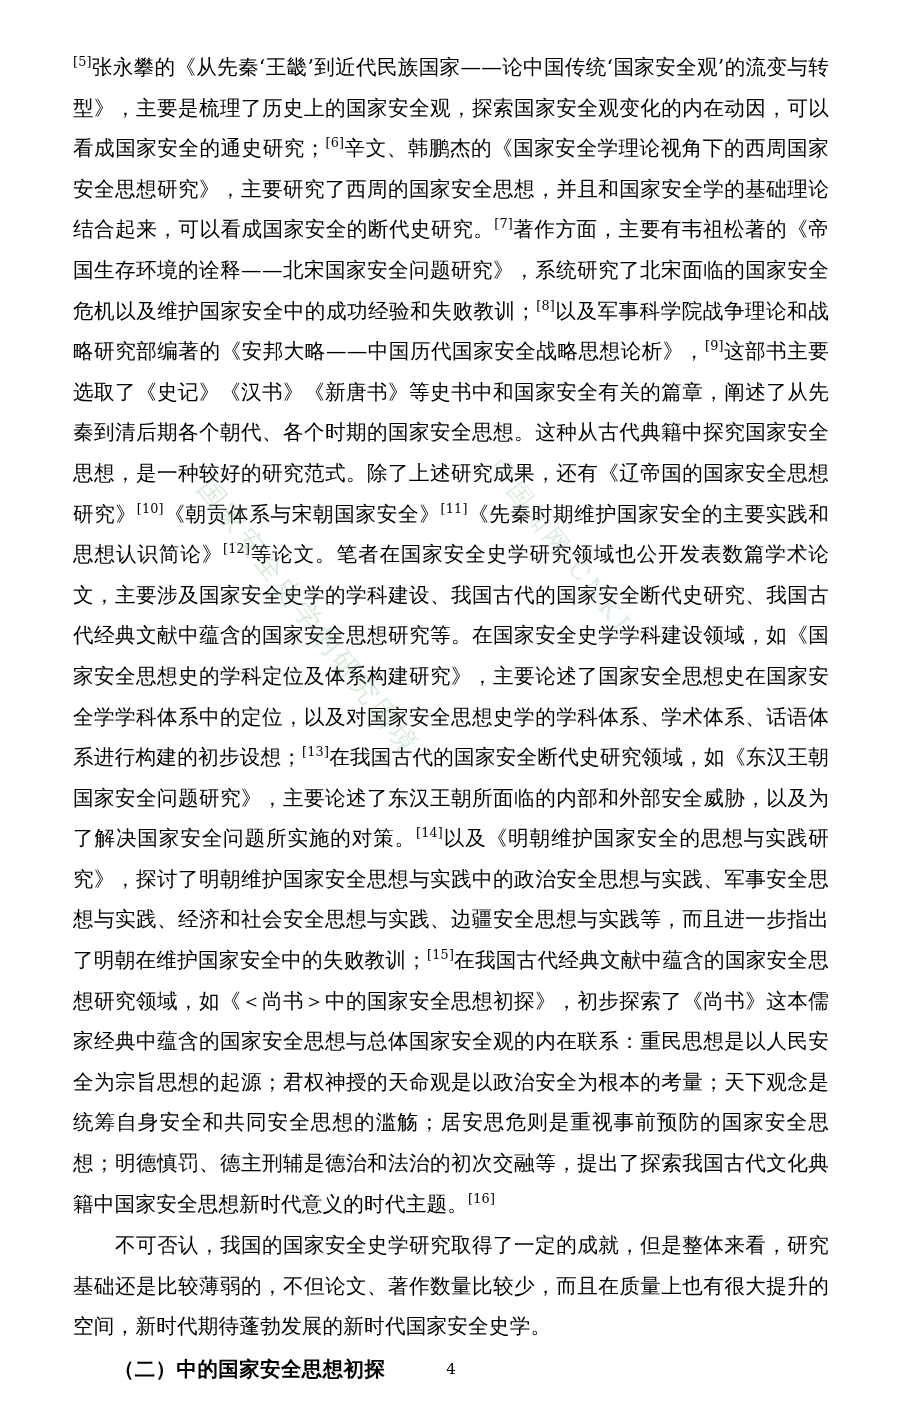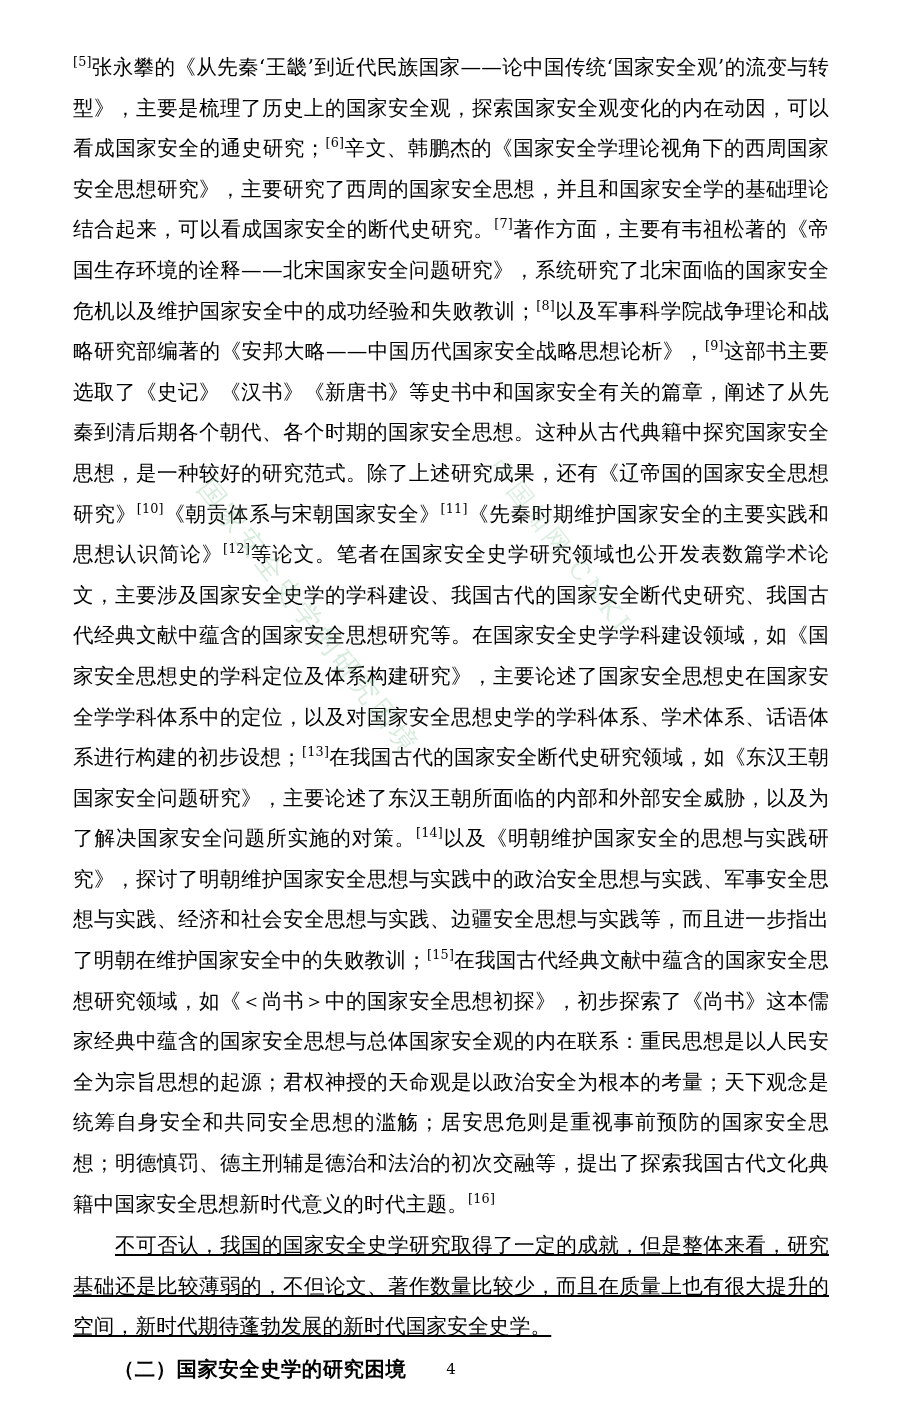--- a/index.html
+++ b/index.html
@@ -61,21 +61,20 @@
     text-align: justify;
     text-justify: inter-ideograph;
     letter-spacing: 0.2px;
   }
   .para {
     margin: 1px;
     text-indent: 0;
   }
   .para.indent {
     text-indent: 2.04em;
-    text-decoration: underline;
   }
   sup {
     font-size: 0.62em;
     vertical-align: super;
     line-height: 0;
   }
   .heading {
     position: relative;
     z-index: 2;
     font-family: "DejaVu Sans", "Liberation Sans", sans-serif;
@@ -105,17 +104,17 @@
   <div class="watermark">
     <div class="wm-text wm1">国家安全史学的研究困境</div>
     <div class="wm-text wm2">中国知网 CNKI</div>
   </div>
 
   <div class="body-text">
     <p class="para" id="para-1"><sup>[5]</sup>张永攀的《从先秦‘王畿’到近代民族国家——论中国传统‘国家安全观’的流变与转型》，主要是梳理了历史上的国家安全观，探索国家安全观变化的内在动因，可以看成国家安全的通史研究；<sup>[6]</sup>辛文、韩鹏杰的《国家安全学理论视角下的西周国家安全思想研究》，主要研究了西周的国家安全思想，并且和国家安全学的基础理论结合起来，可以看成国家安全的断代史研究。<sup>[7]</sup>著作方面，主要有韦祖松著的《帝国生存环境的诠释——北宋国家安全问题研究》，系统研究了北宋面临的国家安全危机以及维护国家安全中的成功经验和失败教训；<sup>[8]</sup>以及军事科学院战争理论和战略研究部编著的《安邦大略——中国历代国家安全战略思想论析》，<sup>[9]</sup>这部书主要选取了《史记》《汉书》《新唐书》等史书中和国家安全有关的篇章，阐述了从先秦到清后期各个朝代、各个时期的国家安全思想。这种从古代典籍中探究国家安全思想，是一种较好的研究范式。除了上述研究成果，还有《辽帝国的国家安全思想研究》<sup>[10]</sup>《朝贡体系与宋朝国家安全》<sup>[11]</sup>《先秦时期维护国家安全的主要实践和思想认识简论》<sup>[12]</sup>等论文。笔者在国家安全史学研究领域也公开发表数篇学术论文，主要涉及国家安全史学的学科建设、我国古代的国家安全断代史研究、我国古代经典文献中蕴含的国家安全思想研究等。在国家安全史学学科建设领域，如《国家安全思想史的学科定位及体系构建研究》，主要论述了国家安全思想史在国家安全学学科体系中的定位，以及对国家安全思想史学的学科体系、学术体系、话语体系进行构建的初步设想；<sup>[13]</sup>在我国古代的国家安全断代史研究领域，如《东汉王朝国家安全问题研究》，主要论述了东汉王朝所面临的内部和外部安全威胁，以及为了解决国家安全问题所实施的对策。<sup>[14]</sup>以及《明朝维护国家安全的思想与实践研究》，探讨了明朝维护国家安全思想与实践中的政治安全思想与实践、军事安全思想与实践、经济和社会安全思想与实践、边疆安全思想与实践等，而且进一步指出了明朝在维护国家安全中的失败教训；<sup>[15]</sup>在我国古代经典文献中蕴含的国家安全思想研究领域，如《＜尚书＞中的国家安全思想初探》，初步探索了《尚书》这本儒家经典中蕴含的国家安全思想与总体国家安全观的内在联系：重民思想是以人民安全为宗旨思想的起源；君权神授的天命观是以政治安全为根本的考量；天下观念是统筹自身安全和共同安全思想的滥觞；居安思危则是重视事前预防的国家安全思想；明德慎罚、德主刑辅是德治和法治的初次交融等，提出了探索我国古代文化典籍中国家安全思想新时代意义的时代主题。<sup>[16]</sup></p>
     <p class="para indent" id="para-2">不可否认，我国的国家安全史学研究取得了一定的成就，但是整体来看，研究基础还是比较薄弱的，不但论文、著作数量比较少，而且在质量上也有很大提升的空间，新时代期待蓬勃发展的新时代国家安全史学。</p>
   </div>
 
-  <div class="heading">（二）国家安全史学的研究困境</div>
+  <div class="heading">（二）中的国家安全思想初探</div>
 
   <div class="page-number">4</div>
 
 </div>
 
 </body></html>

